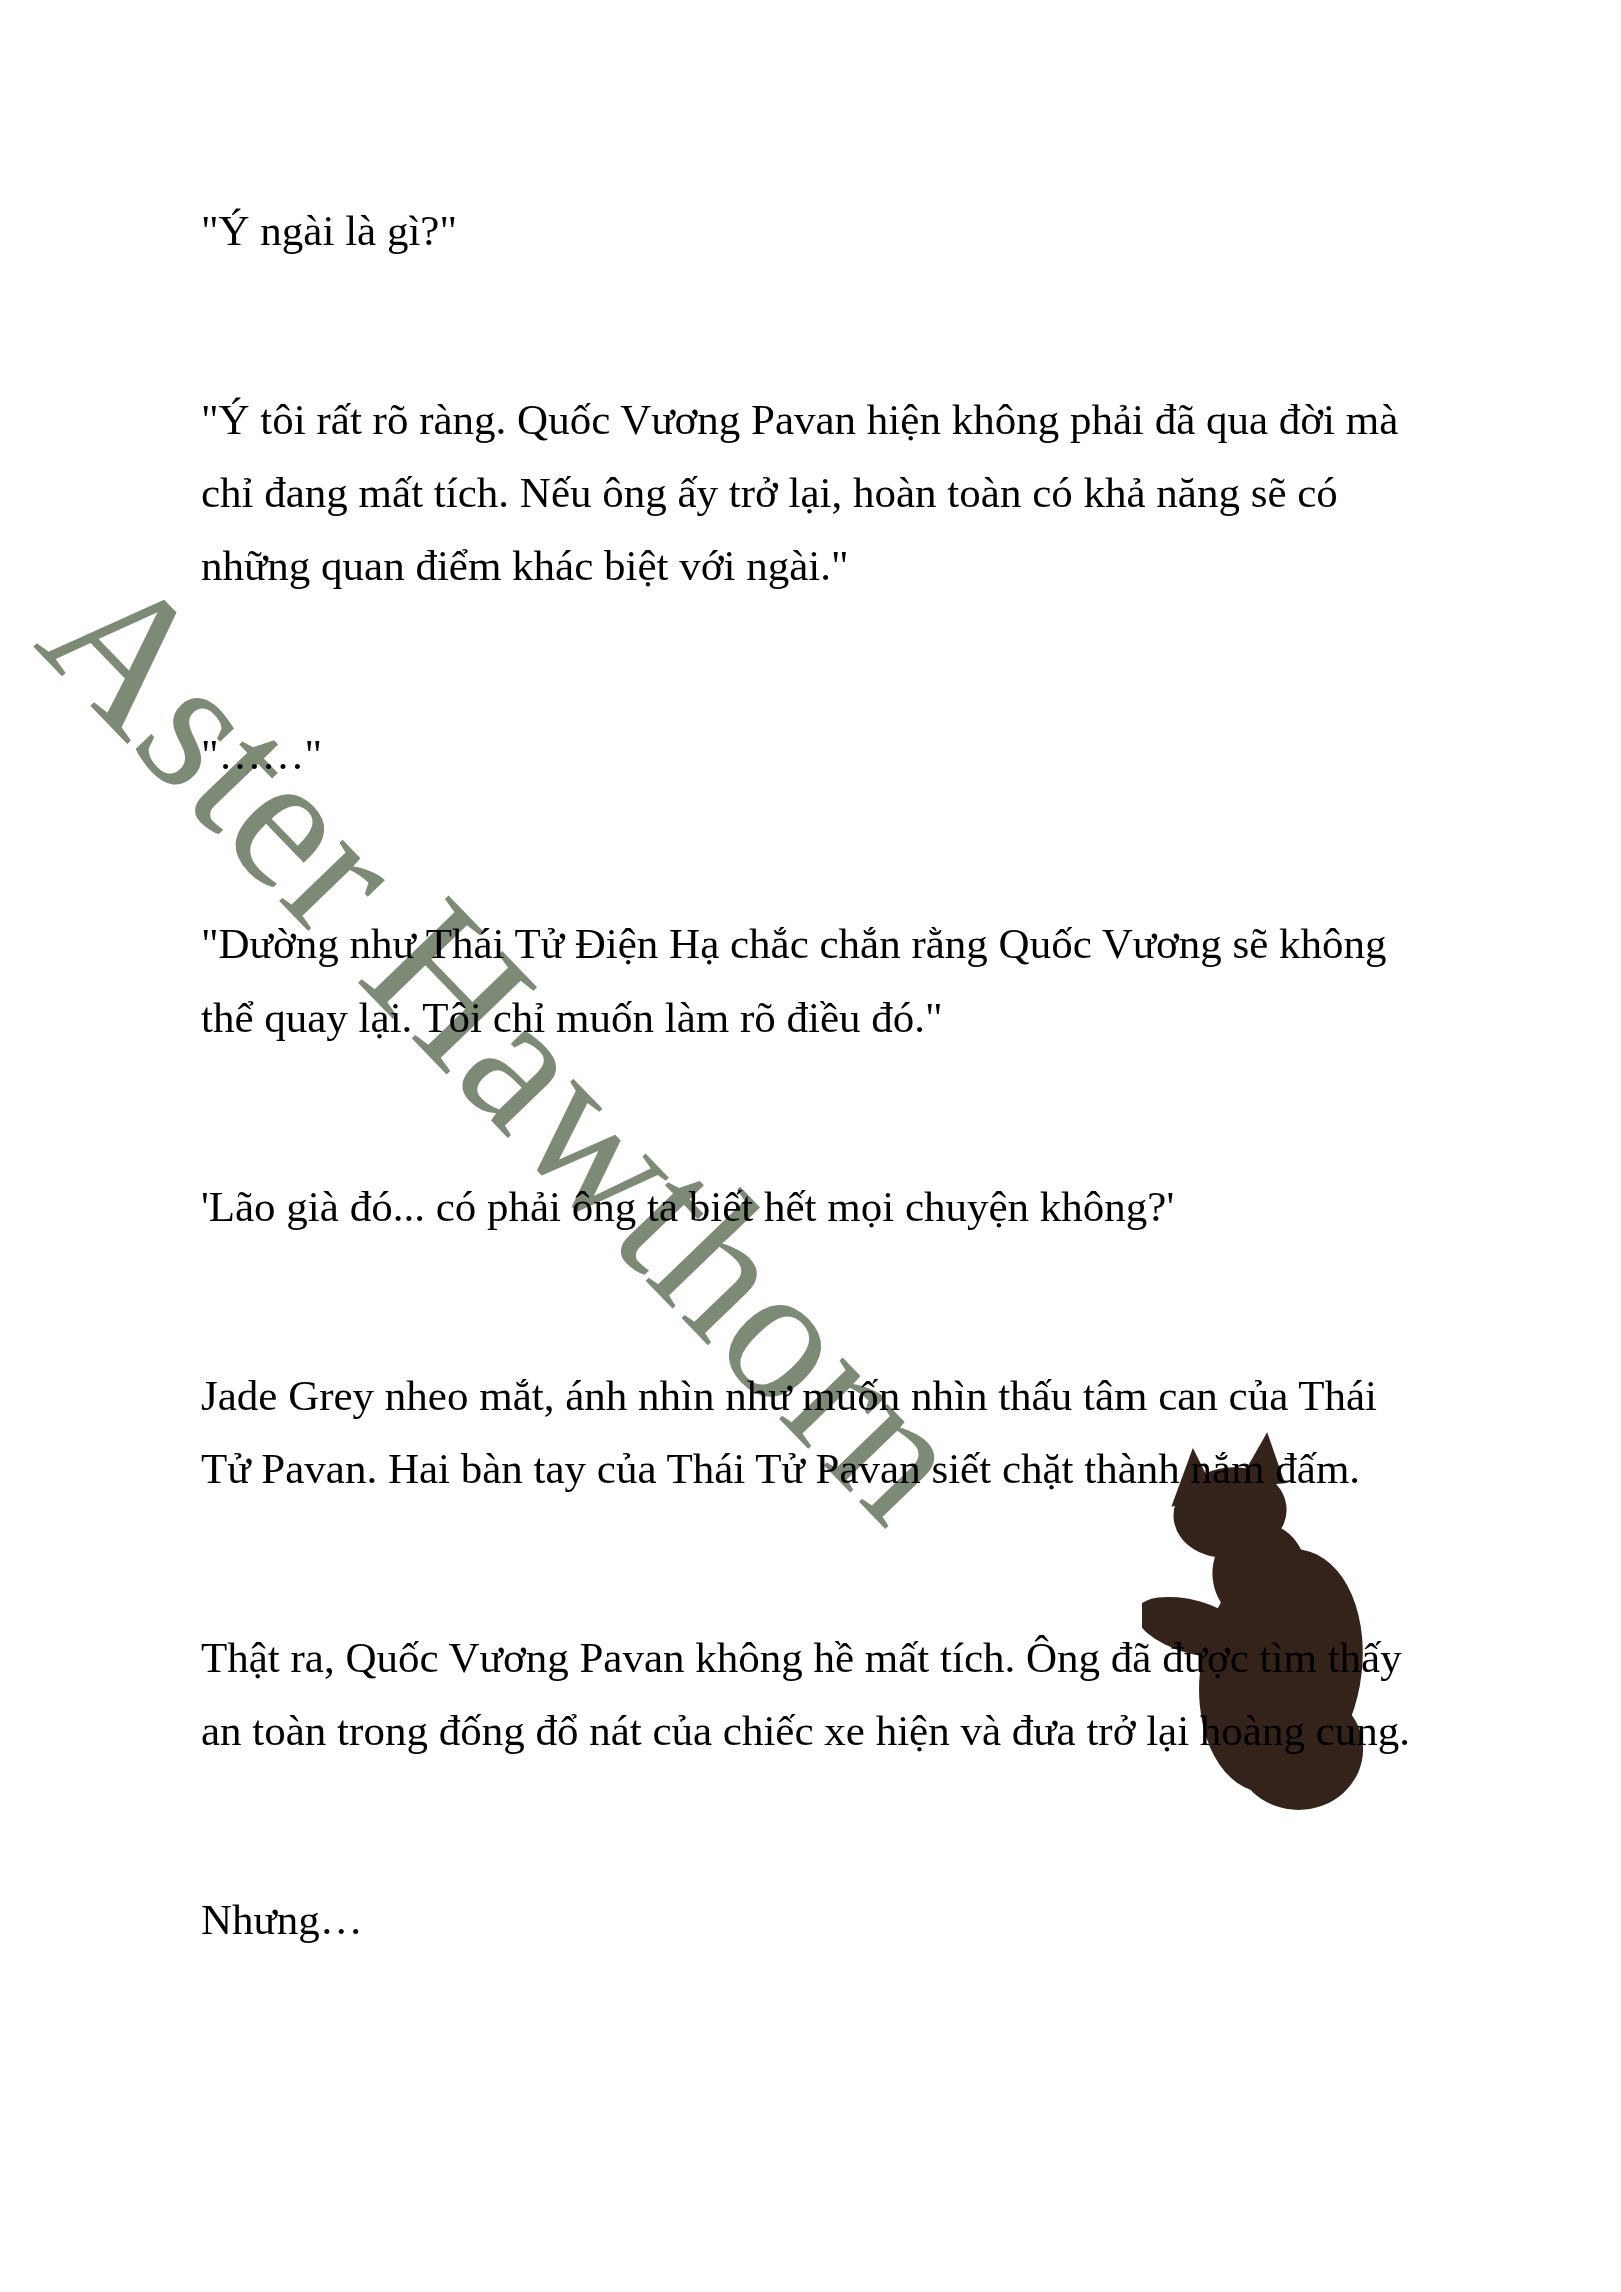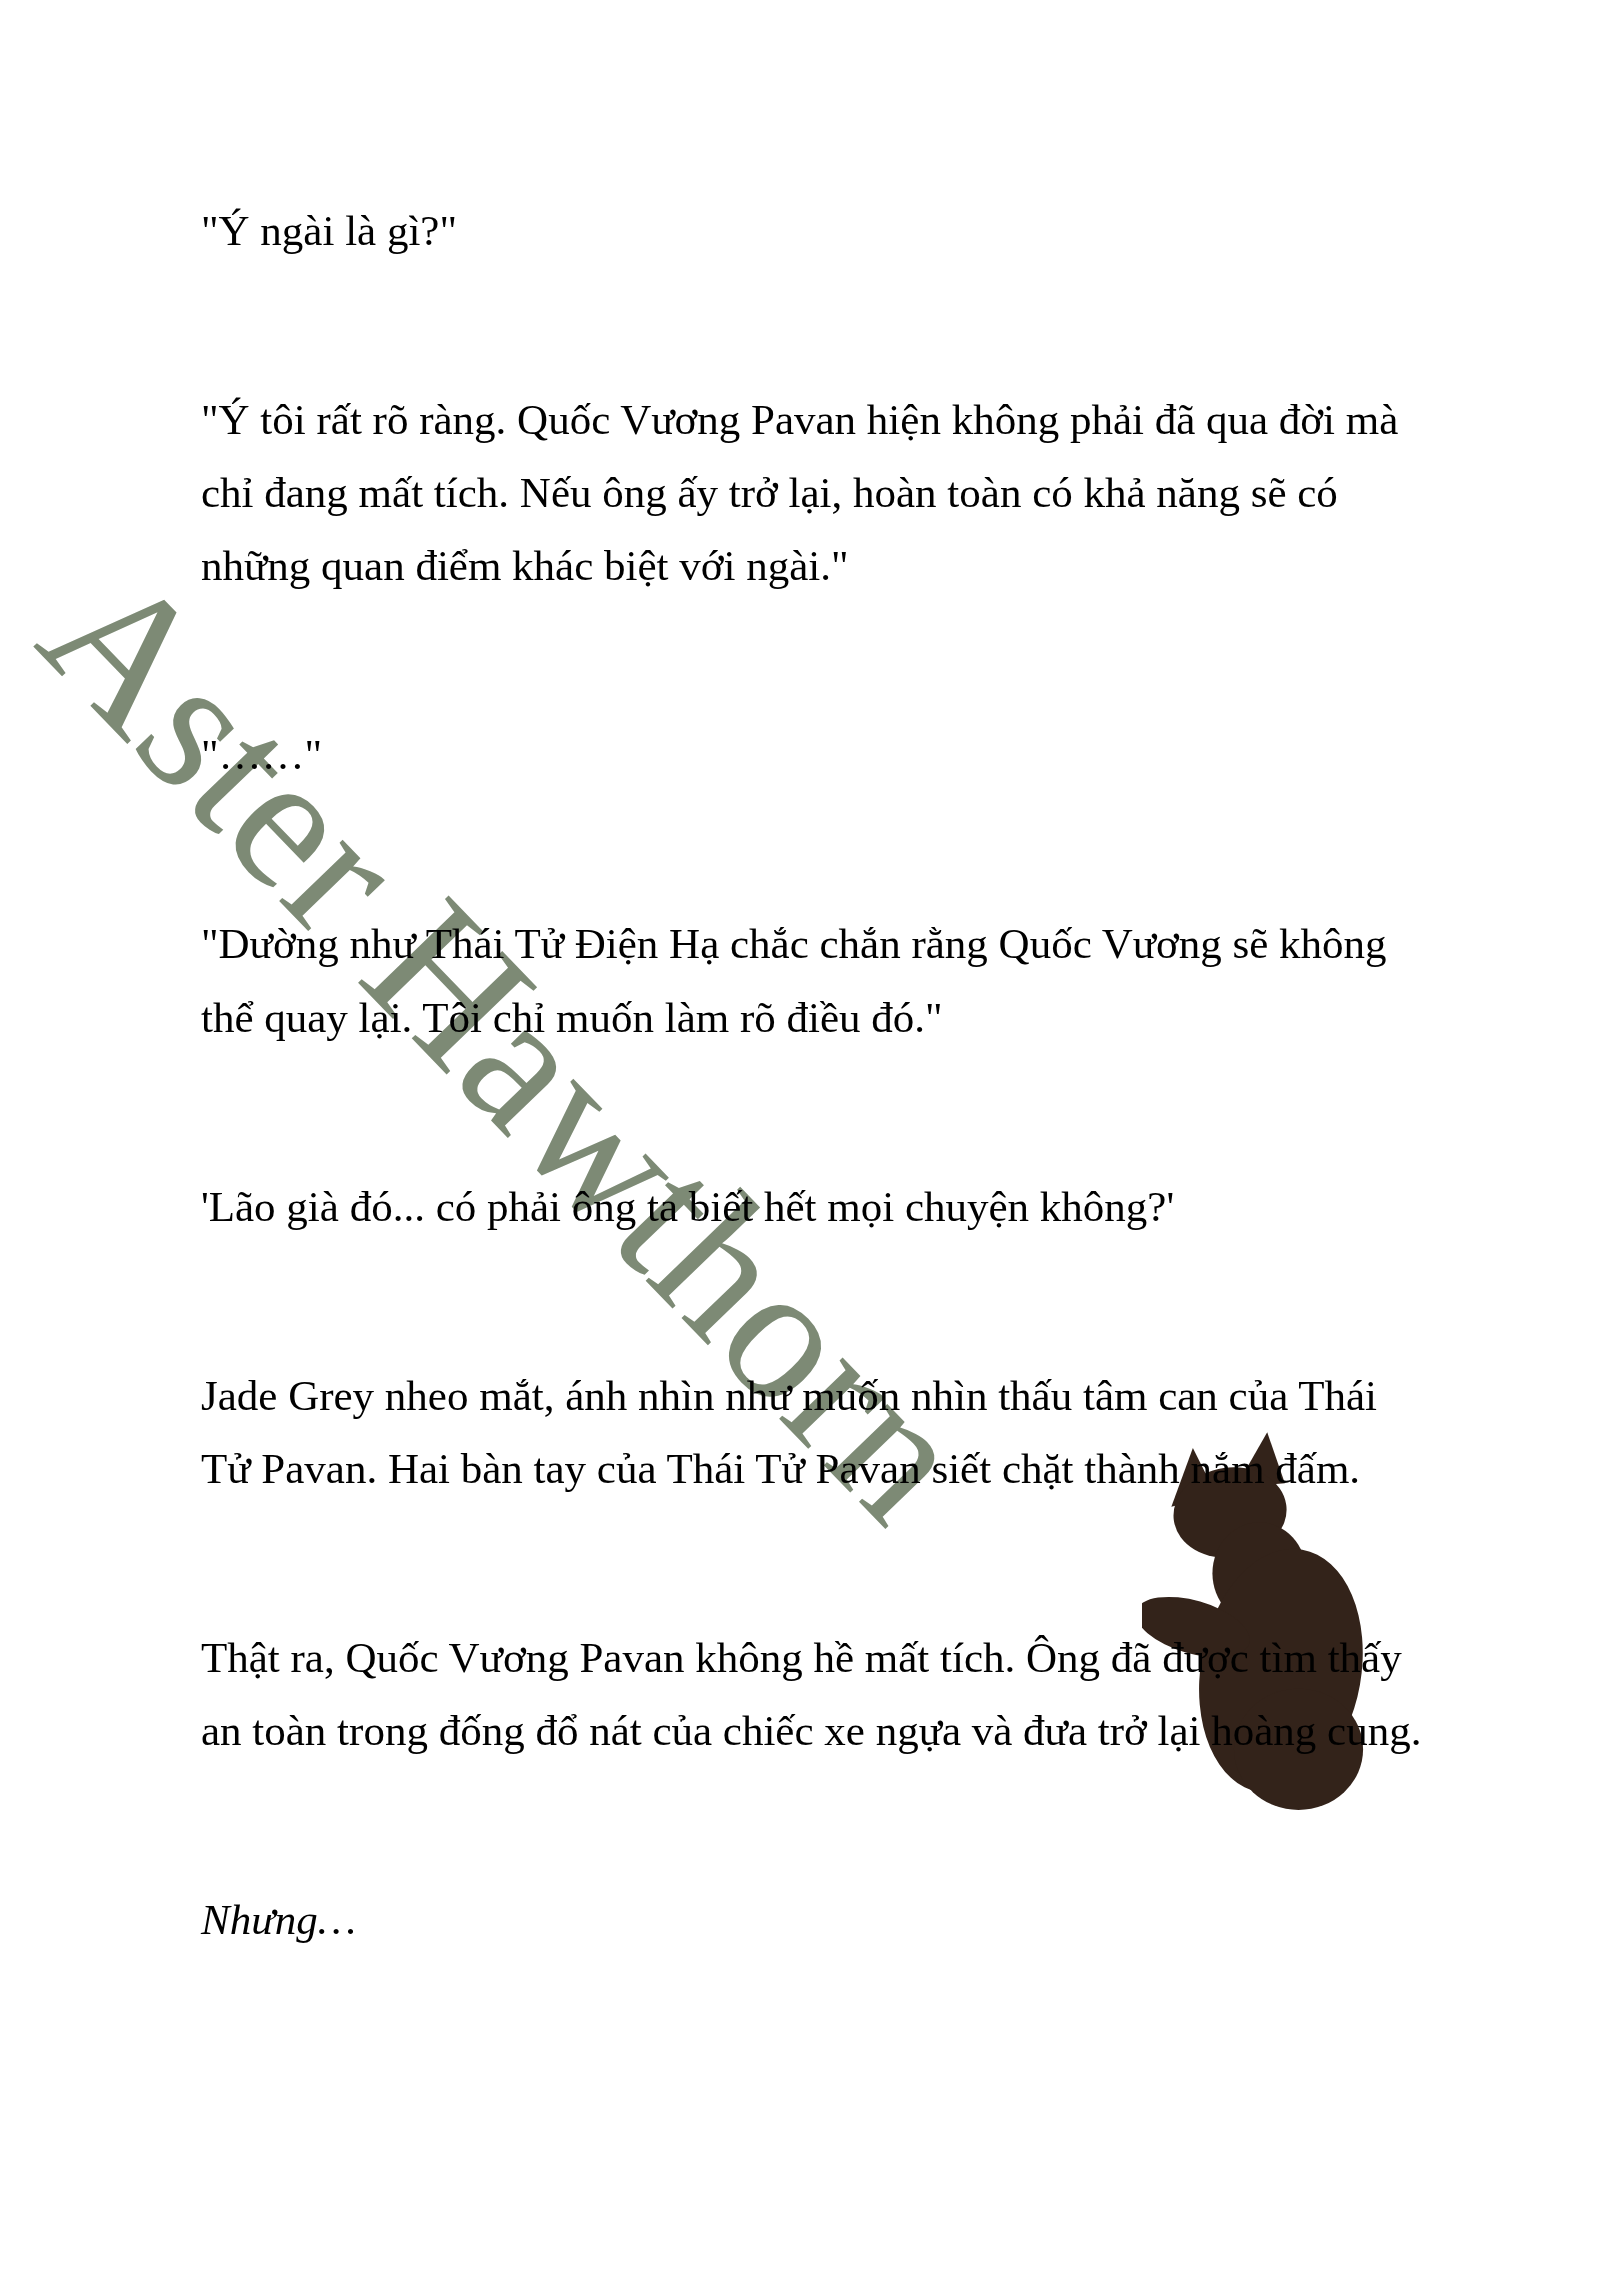--- a/index.html
+++ b/index.html
@@ -46,21 +46,21 @@
     position: relative;
     z-index: 3;
     padding: 194px 196px 0 201px;
     font-size: 43px;
     line-height: 1.7;
   }
   .para {
     margin: 0 0 116px 0;
     max-width: 1225px;
   }
-  .para:last-child { margin-bottom: 0; font-style: italic; }
+  .para:last-child { margin-bottom: 0; }
 </style>
 </head>
 <body>
 
 <div class="page">
 
   <div class="watermark">Aster Hawthorn</div>
 
   <div class="cat">
     <svg viewBox="0 0 230 410" xmlns="http://www.w3.org/2000/svg" aria-hidden="true">
@@ -83,18 +83,18 @@
     </svg>
   </div>
 
   <div class="content">
     <p class="para">"Ý ngài là gì?"</p>
     <p class="para">"Ý tôi rất rõ ràng. Quốc Vương Pavan hiện không phải đã qua đời mà chỉ đang mất tích. Nếu ông ấy trở lại, hoàn toàn có khả năng sẽ có những quan điểm khác biệt với ngài."</p>
     <p class="para">"……"</p>
     <p class="para">"Dường như Thái Tử Điện Hạ chắc chắn rằng Quốc Vương sẽ không thể quay lại. Tôi chỉ muốn làm rõ điều đó."</p>
     <p class="para">'Lão già đó... có phải ông ta biết hết mọi chuyện không?'</p>
     <p class="para">Jade Grey nheo mắt, ánh nhìn như muốn nhìn thấu tâm can của Thái Tử Pavan. Hai bàn tay của Thái Tử Pavan siết chặt thành nắm đấm.</p>
-    <p class="para">Thật ra, Quốc Vương Pavan không hề mất tích. Ông đã được tìm thấy an toàn trong đống đổ nát của chiếc xe ngựa và đưa trở lại hoàng cung.</p>
+    <p class="para">Thật ra, Quốc Vương Pavan không hề mất tích. Ông đã được tìm thấy an toàn trong đống đổ nát của chiếc xe hiện và đưa trở lại hoàng cung.</p>
     <p class="para">Nhưng…</p>
   </div>
 
 </div>
 
 
 </body></html>

